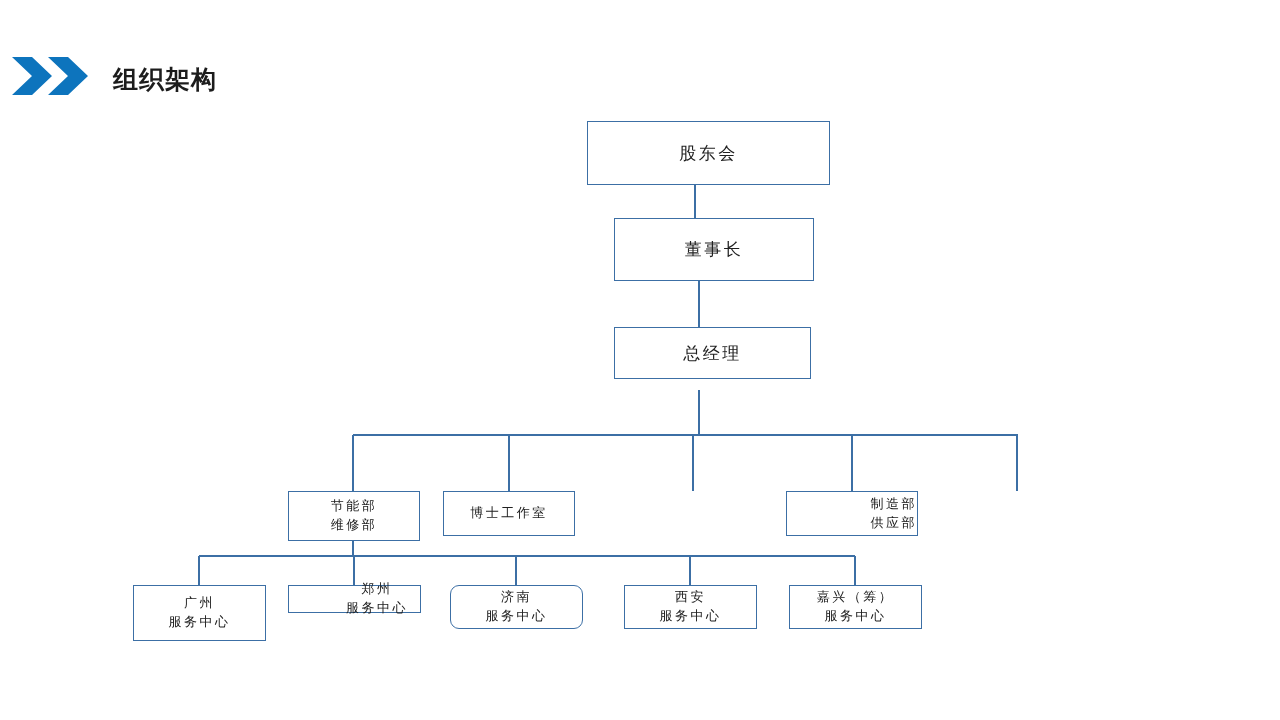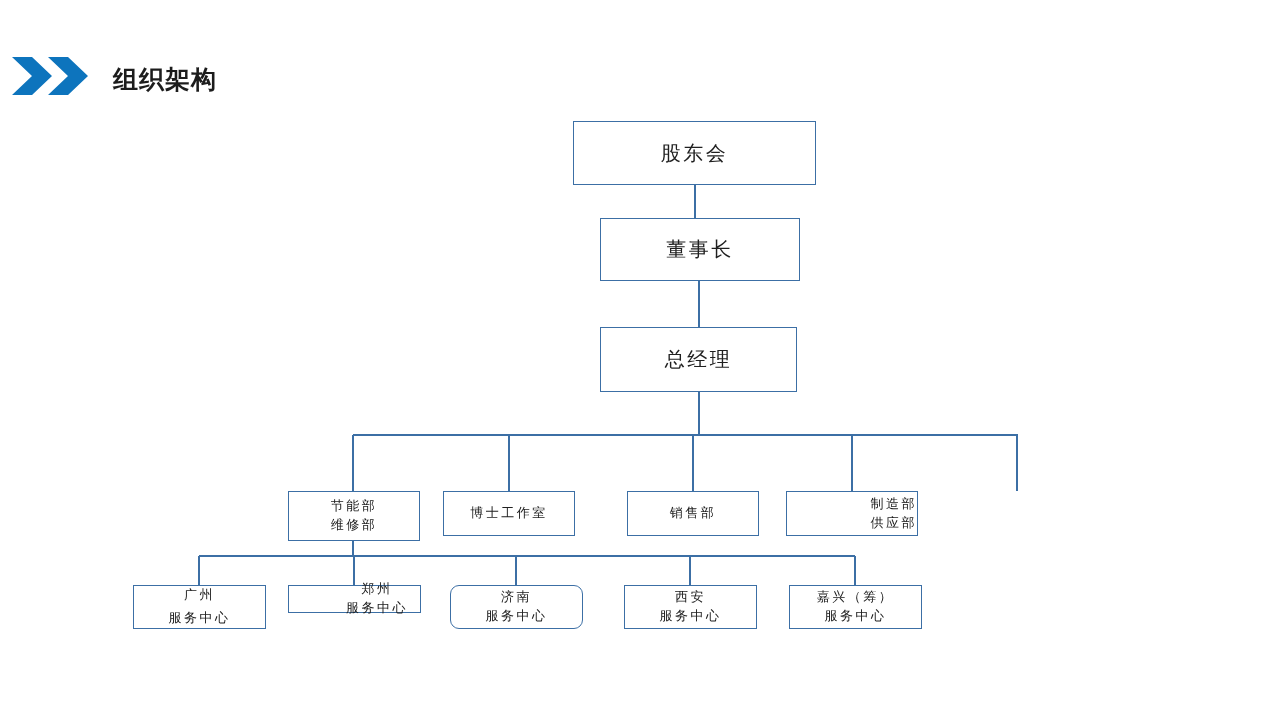--- a/index.html
+++ b/index.html
@@ -72,21 +72,21 @@
     text-align: center;
     color: #202020;
     letter-spacing: 2.5px;
     line-height: 1.45;
   }
   .node .line {
     display: block;
     white-space: nowrap;
   }
 
-  .node.level-top    { font-size: 20px; }
+  .node.level-top    { font-size: 17px; margin-left: 14px; }
   .node.level-dept   { font-size: 13px; }
   .node.level-center { font-size: 13px; }
 </style>
 </head>
 <body>
 
 <div id="header">
   <span id="chevrons">
     <svg width="76" height="38" viewBox="0 0 76 38" xmlns="http://www.w3.org/2000/svg">
       <polygon points="0,0 20,0 40,19 20,38 0,38 20,19" fill="#0d74bd"></polygon>
@@ -126,44 +126,41 @@
   </svg>
 
   <div class="node level-top" style="left:573px; top:121px; width:243px; height:64px;">
     <span class="line">股东会</span>
   </div>
 
   <div class="node level-top" style="left:600px; top:218px; width:200px; height:63px;">
     <span class="line">董事长</span>
   </div>
 
-  <div class="node level-top" style="left:600px; top:327px; width:197px; height:65px;">
+  <div class="node level-top" style="left:600px; top:327px; width:197px; height:52px;">
     <span class="line">总经理</span>
   </div>
 
   <div class="node level-dept" style="left:288px; top:491px; width:132px; height:50px;">
     <span class="line">节能部</span>
     <span class="line">维修部</span>
   </div>
 
   <div class="node level-dept" style="left:443px; top:491px; width:132px; height:45px;">
     <span class="line">博士工作室</span>
   </div>
 
-  <div class="node level-dept" style="left:627px; top:491px; width:132px; height:45px;">
-    <span class="line">销售部</span>
-  </div>
 
   <div class="node level-dept" style="left:786px; top:491px; width:132px; height:45px;align-items:flex-end;">
     <span class="line">制造部</span>
     <span class="line">供应部</span>
   </div>
 
 
-  <div class="node level-center" style="left:133px; top:585px; width:133px; height:44px;justify-content:space-between;">
+  <div class="node level-center" style="left:133px; top:585px; width:133px; height:56px;">
     <span class="line">广州</span>
     <span class="line">服务中心</span>
   </div>
 
   <div class="node level-center" style="left:288px; top:585px; width:133px; height:28px;padding-left:45px;">
     <span class="line">郑州</span>
     <span class="line">服务中心</span>
   </div>
 
   <div class="node level-center" style="left:450px; top:585px; width:133px; height:44px;border-radius:9px;">

